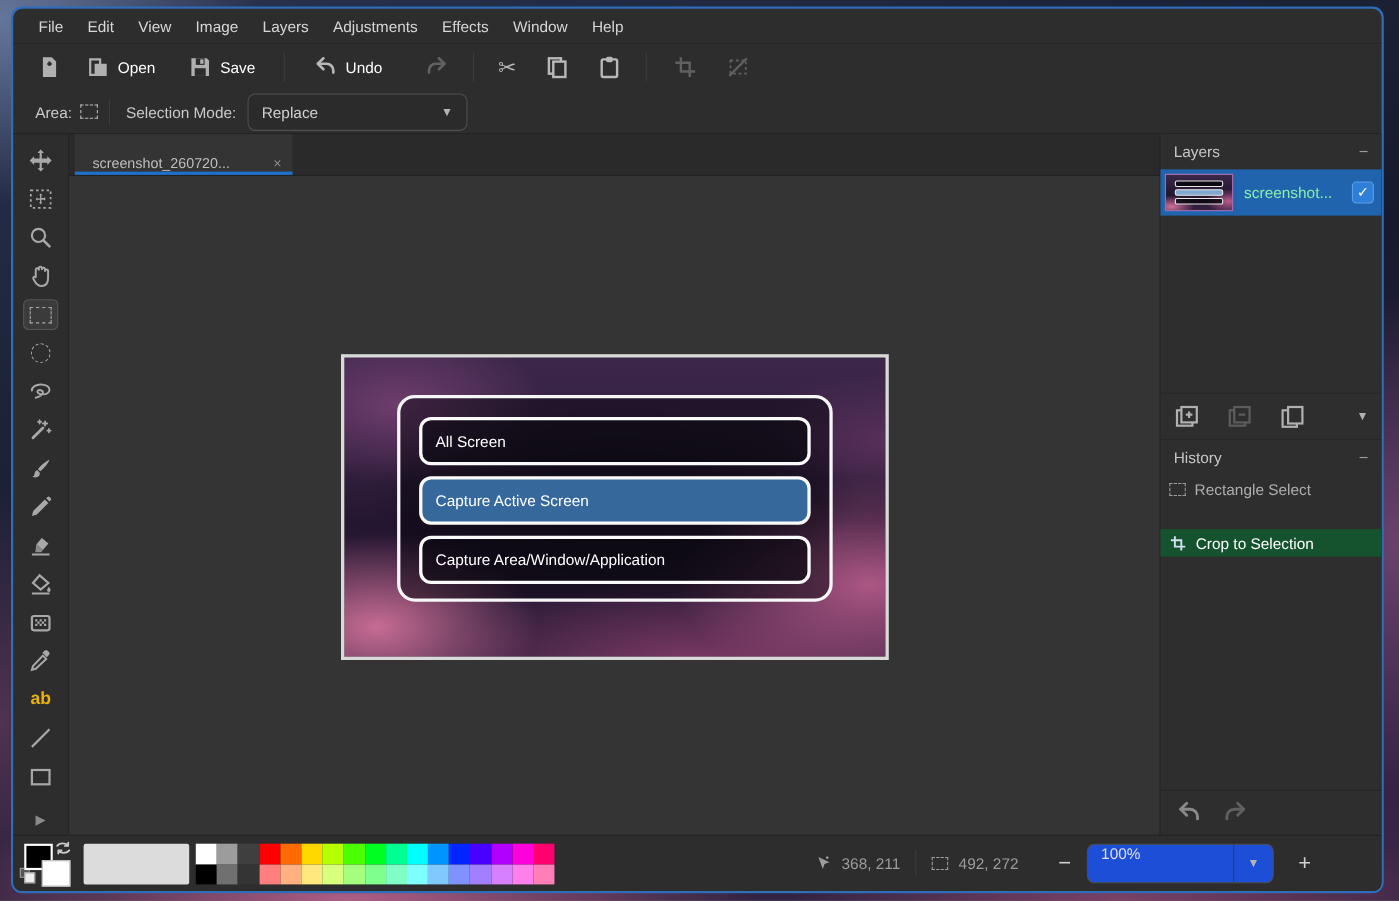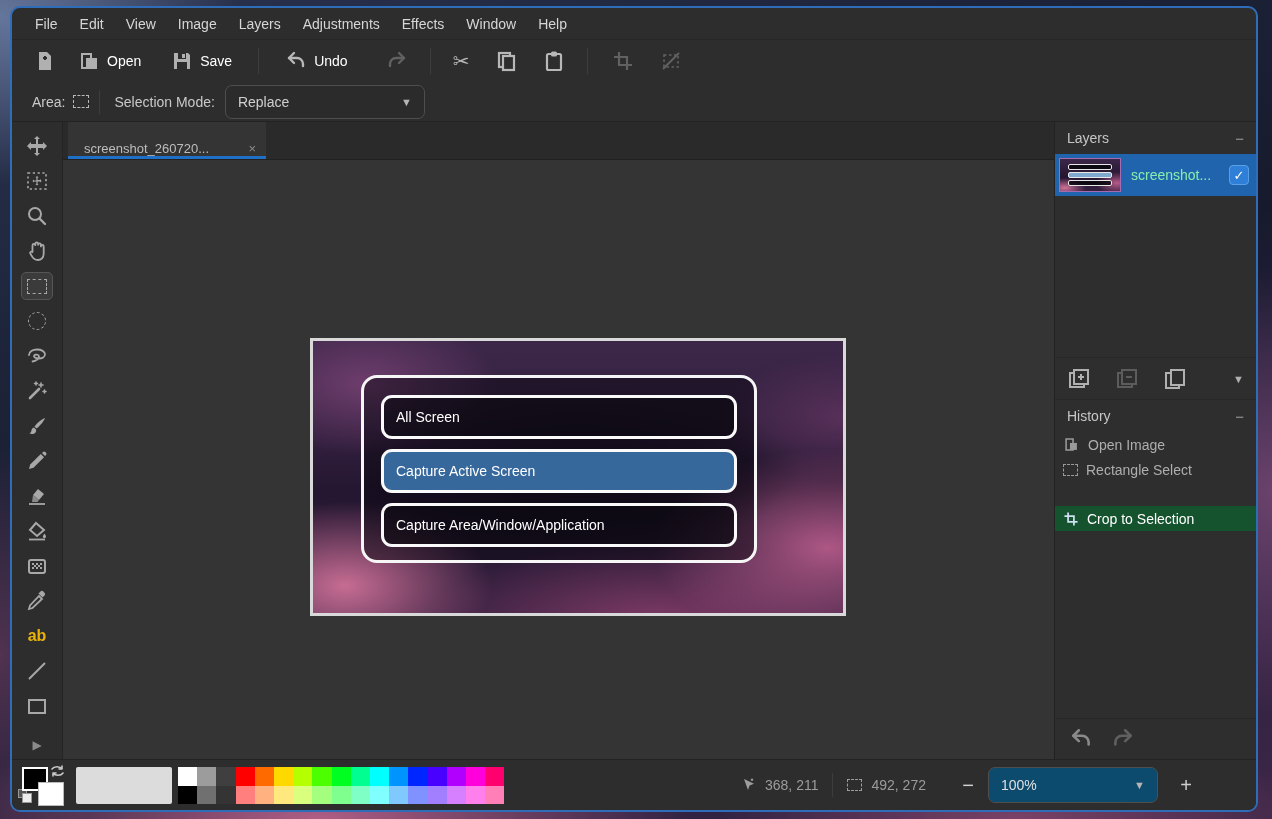--- a/index.html
+++ b/index.html
@@ -46,21 +46,21 @@
   .tool-ab { font-size:16px; font-weight:bold; color:#eab308; letter-spacing:0; }
   .tool-expander { color:#8a8a8a; font-size:12px; margin-top:8px; }
   .center-col { flex:1; display:flex; flex-direction:column; border-left:1px solid #242424; min-width:0; }
   
   .tabbar { height:38px; flex:0 0 38px; background:#2a2a2a; border-bottom:1px solid #212121; display:flex; }
   .tab { margin-left:5px; width:198px; background:#343434; display:flex; align-items:flex-end; padding:0 10px 0 16px; font-size:13px; color:#bdbdbd; border-bottom:3px solid #1f6fc6; }
   .tab .close { margin-left:auto; color:#8a8a8a; font-size:13px; }
   
   .workspace { flex:1; position:relative; background:#343434; overflow:hidden; }
   .canvas {
-    position:absolute; left:247px; top:178px; width:536px; height:278px;
+    position:absolute; left:247px; top:162px; width:498px; height:278px;
     border:3px solid #d9d9d9;
     background:
       radial-gradient(ellipse 300px 110px at 50% 47%, rgba(4,2,9,.6), transparent 75%),
       radial-gradient(ellipse 210px 120px at 6% 90%, rgba(225,122,162,.85), transparent 70%),
       radial-gradient(ellipse 250px 140px at 97% 76%, rgba(206,102,152,.8), transparent 70%),
       radial-gradient(ellipse 190px 100px at 10% 16%, rgba(155,82,142,.55), transparent 70%),
       radial-gradient(ellipse 320px 110px at 65% 103%, rgba(165,72,122,.65), transparent 72%),
       radial-gradient(ellipse 180px 90px at 100% 28%, rgba(122,62,112,.5), transparent 70%),
       linear-gradient(180deg,#3c2749 0%,#33203f 35%,#241630 55%,#2c1b38 78%,#352040 100%);
   }
@@ -109,21 +109,21 @@
   .reset-swatch .rs-b { position:absolute; left:0; top:0; width:9px; height:9px; background:#555; border:1px solid #999; }
   .reset-swatch .rs-w { position:absolute; left:4px; top:4px; width:10px; height:10px; background:#eee; border:1px solid #999; }
   .recent-colors { position:absolute; left:64px; top:7px; width:96px; height:37px; background:#dcdcdc; border-radius:2px; }
   .palette-grid { position:absolute; left:166px; top:7px; display:grid; grid-template-rows:19px 18px; grid-auto-flow:column; grid-auto-columns:19.2px; }
   .pal-cell { width:100%; height:100%; }
   .status-right { position:absolute; left:728px; top:0; right:0; height:100%; display:flex; align-items:center; font-size:14px; color:#9c9c9c; }
   .pos-group { display:flex; align-items:center; gap:9px; }
   .status-sep { width:1px; height:24px; background:#3d3d3d; margin:0 14px; }
   .sel-dashed { width:15px; height:12px; border:1px dashed #9c9c9c; }
   .zoom-minus { margin-left:30px; font-size:20px; color:#cfcfcf; width:24px; text-align:center; }
-  .zoom-combo { margin-left:8px; width:170px; height:36px; border:1px solid #4e4e4e; border-radius:7px; background:#0c4a6e; display:flex; align-items:center; padding:0 12px; color:#e0e0e0; font-size:14px; }
+  .zoom-combo { margin-left:8px; width:170px; height:36px; border:1px solid #4e4e4e; border-radius:7px; background:#1d4ed8; display:flex; align-items:flex-start; padding:0 12px; color:#e0e0e0; font-size:14px; }
   .zoom-combo .caret { margin-left:auto; color:#b5b5b5; font-size:11px; border-left:1px solid #3d3d3d; padding-left:12px; align-self:stretch; display:flex; align-items:center; }
   .zoom-plus { margin-left:16px; margin-right:14px; font-size:20px; color:#cfcfcf; width:24px; text-align:center; }
 </style>
 </head>
 <body>
 
 <div class="window">
 
   <div class="menubar">
     <span class="menu-item">File</span>
@@ -391,29 +391,20 @@
               <rect x="8" y="3" width="13" height="15" fill="#2e2e2e" stroke="#b0b0b0" stroke-width="2"></rect>
             </svg>
         </span>
         <span class="caret">▼</span>
       </div>
       <div class="panel-header">
         <span>History</span>
         <span class="panel-min">−</span>
       </div>
       <div class="hist-list">
-        <div class="hist-item">
-          <span>
-            <svg class="icon-svg" width="17" height="17" viewBox="0 0 22 22">
-                <path d="M4 4h9v14H4z" fill="none" stroke="#9a9a9a" stroke-width="2"></path>
-                <path d="M9 9h9v9H9z" fill="#9a9a9a"></path>
-              </svg>
-          </span>
-          <span>Open Image</span>
-        </div>
         <div class="hist-item">
           <span style="width:15px;height:12px;border:1px dashed #9a9a9a;display:inline-block;"></span>
           <span>Rectangle Select</span>
         </div>
         <div class="hist-item selected">
           <span>
             <svg class="icon-svg" width="16" height="16" viewBox="0 0 22 22">
                 <path d="M7 2v13h13" fill="none" stroke="#cfe0f2" stroke-width="2.4"></path>
                 <path d="M2 7h13v13" fill="none" stroke="#cfe0f2" stroke-width="2.4"></path>
               </svg>

